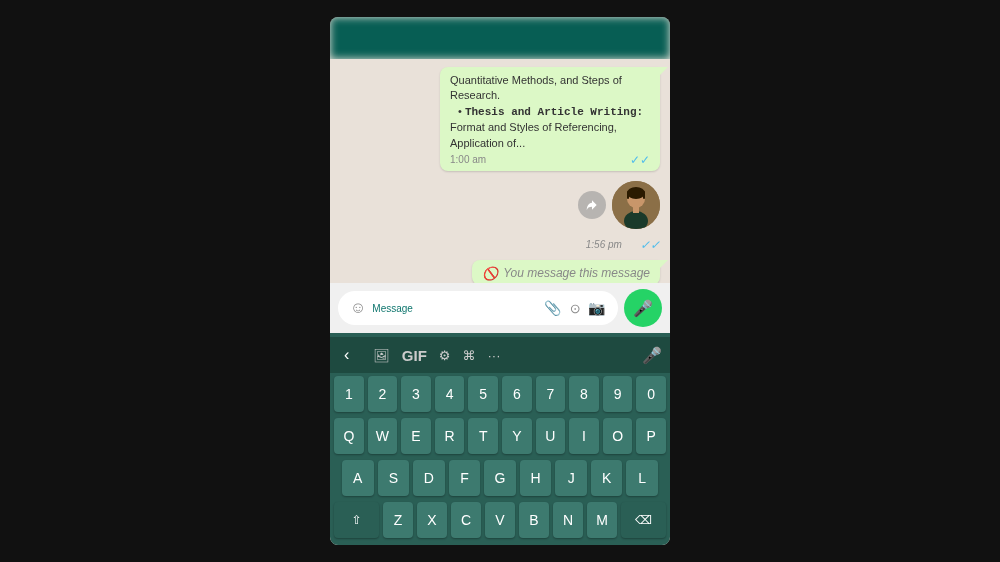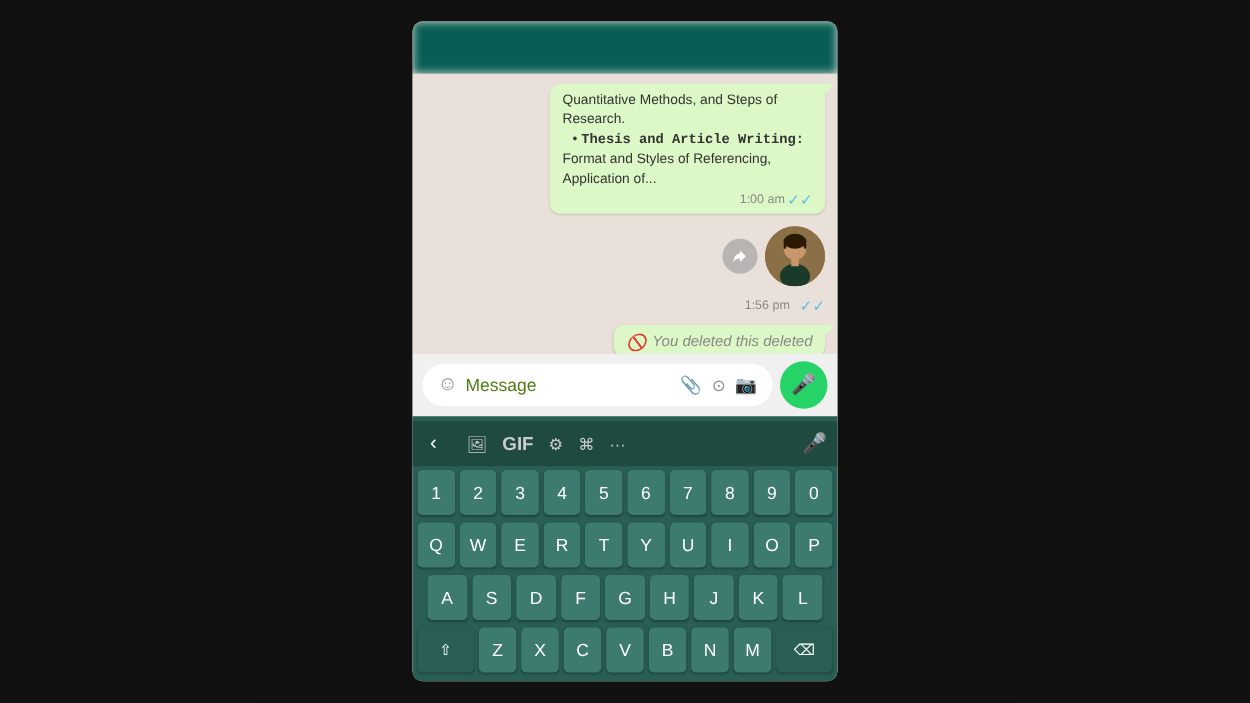--- a/index.html
+++ b/index.html
@@ -79,21 +79,21 @@
       border-bottom: 8px solid transparent;
     }
 
     .bubble-sent .time {
       font-size: 10px;
       color: #888;
       text-align: right;
       margin-top: 2px;
       display: flex;
       align-items: center;
-      justify-content: flex-end;
+      justify-content: space-between;
       gap: 2px;
     }
 
     .double-check {
       color: #53bdeb;
       font-size: 12px;
     }
 
     
     .profile-row {
@@ -135,23 +135,24 @@
     }
 
     .profile-time {
       font-size: 10px;
       color: #888;
       text-align: right;
       z-index: 1;
       display: flex;
       align-items: center;
       justify-content: flex-end;
-      gap: 8px;
+      gap: 18px;
       margin-top: 1px;
       margin-bottom: 2px;
+      font-style: italic;
     }
 
     
     .bubble-deleted {
       background: #dcf8c6;
       border-radius: 8px 0 8px 8px;
       padding: 6px 10px 4px;
       max-width: 220px;
       align-self: flex-end;
       position: relative;
@@ -384,31 +385,31 @@
     </div>
 
     <div class="profile-time">
       <span>1:56 pm</span>
       <span class="double-check">✓✓</span>
     </div>
 
     <div class="bubble-deleted">
       <div class="deleted-content">
         <span class="deleted-icon">🚫</span>
-        <span>You deleted this deleted</span>
+        <span>You message this message</span>
       </div>
 
     </div>
 
   </div>
 
   <div class="input-bar">
     <div class="input-field">
       <span style="color:#8a8a8a;font-size:16px;">☺</span>
-      <span style="flex:1;color:#4d7c0f;font-size:14px;">Message</span>
+      <span style="flex:1;color:#0f766e;font-size:10px;">Message</span>
       <div class="input-icons">
         <span>📎</span>
         <span style="font-size:13px;">⊙</span>
         <span>📷</span>
       </div>
     </div>
     <div class="mic-btn">
       <span>🎤</span>
     </div>
   </div>

